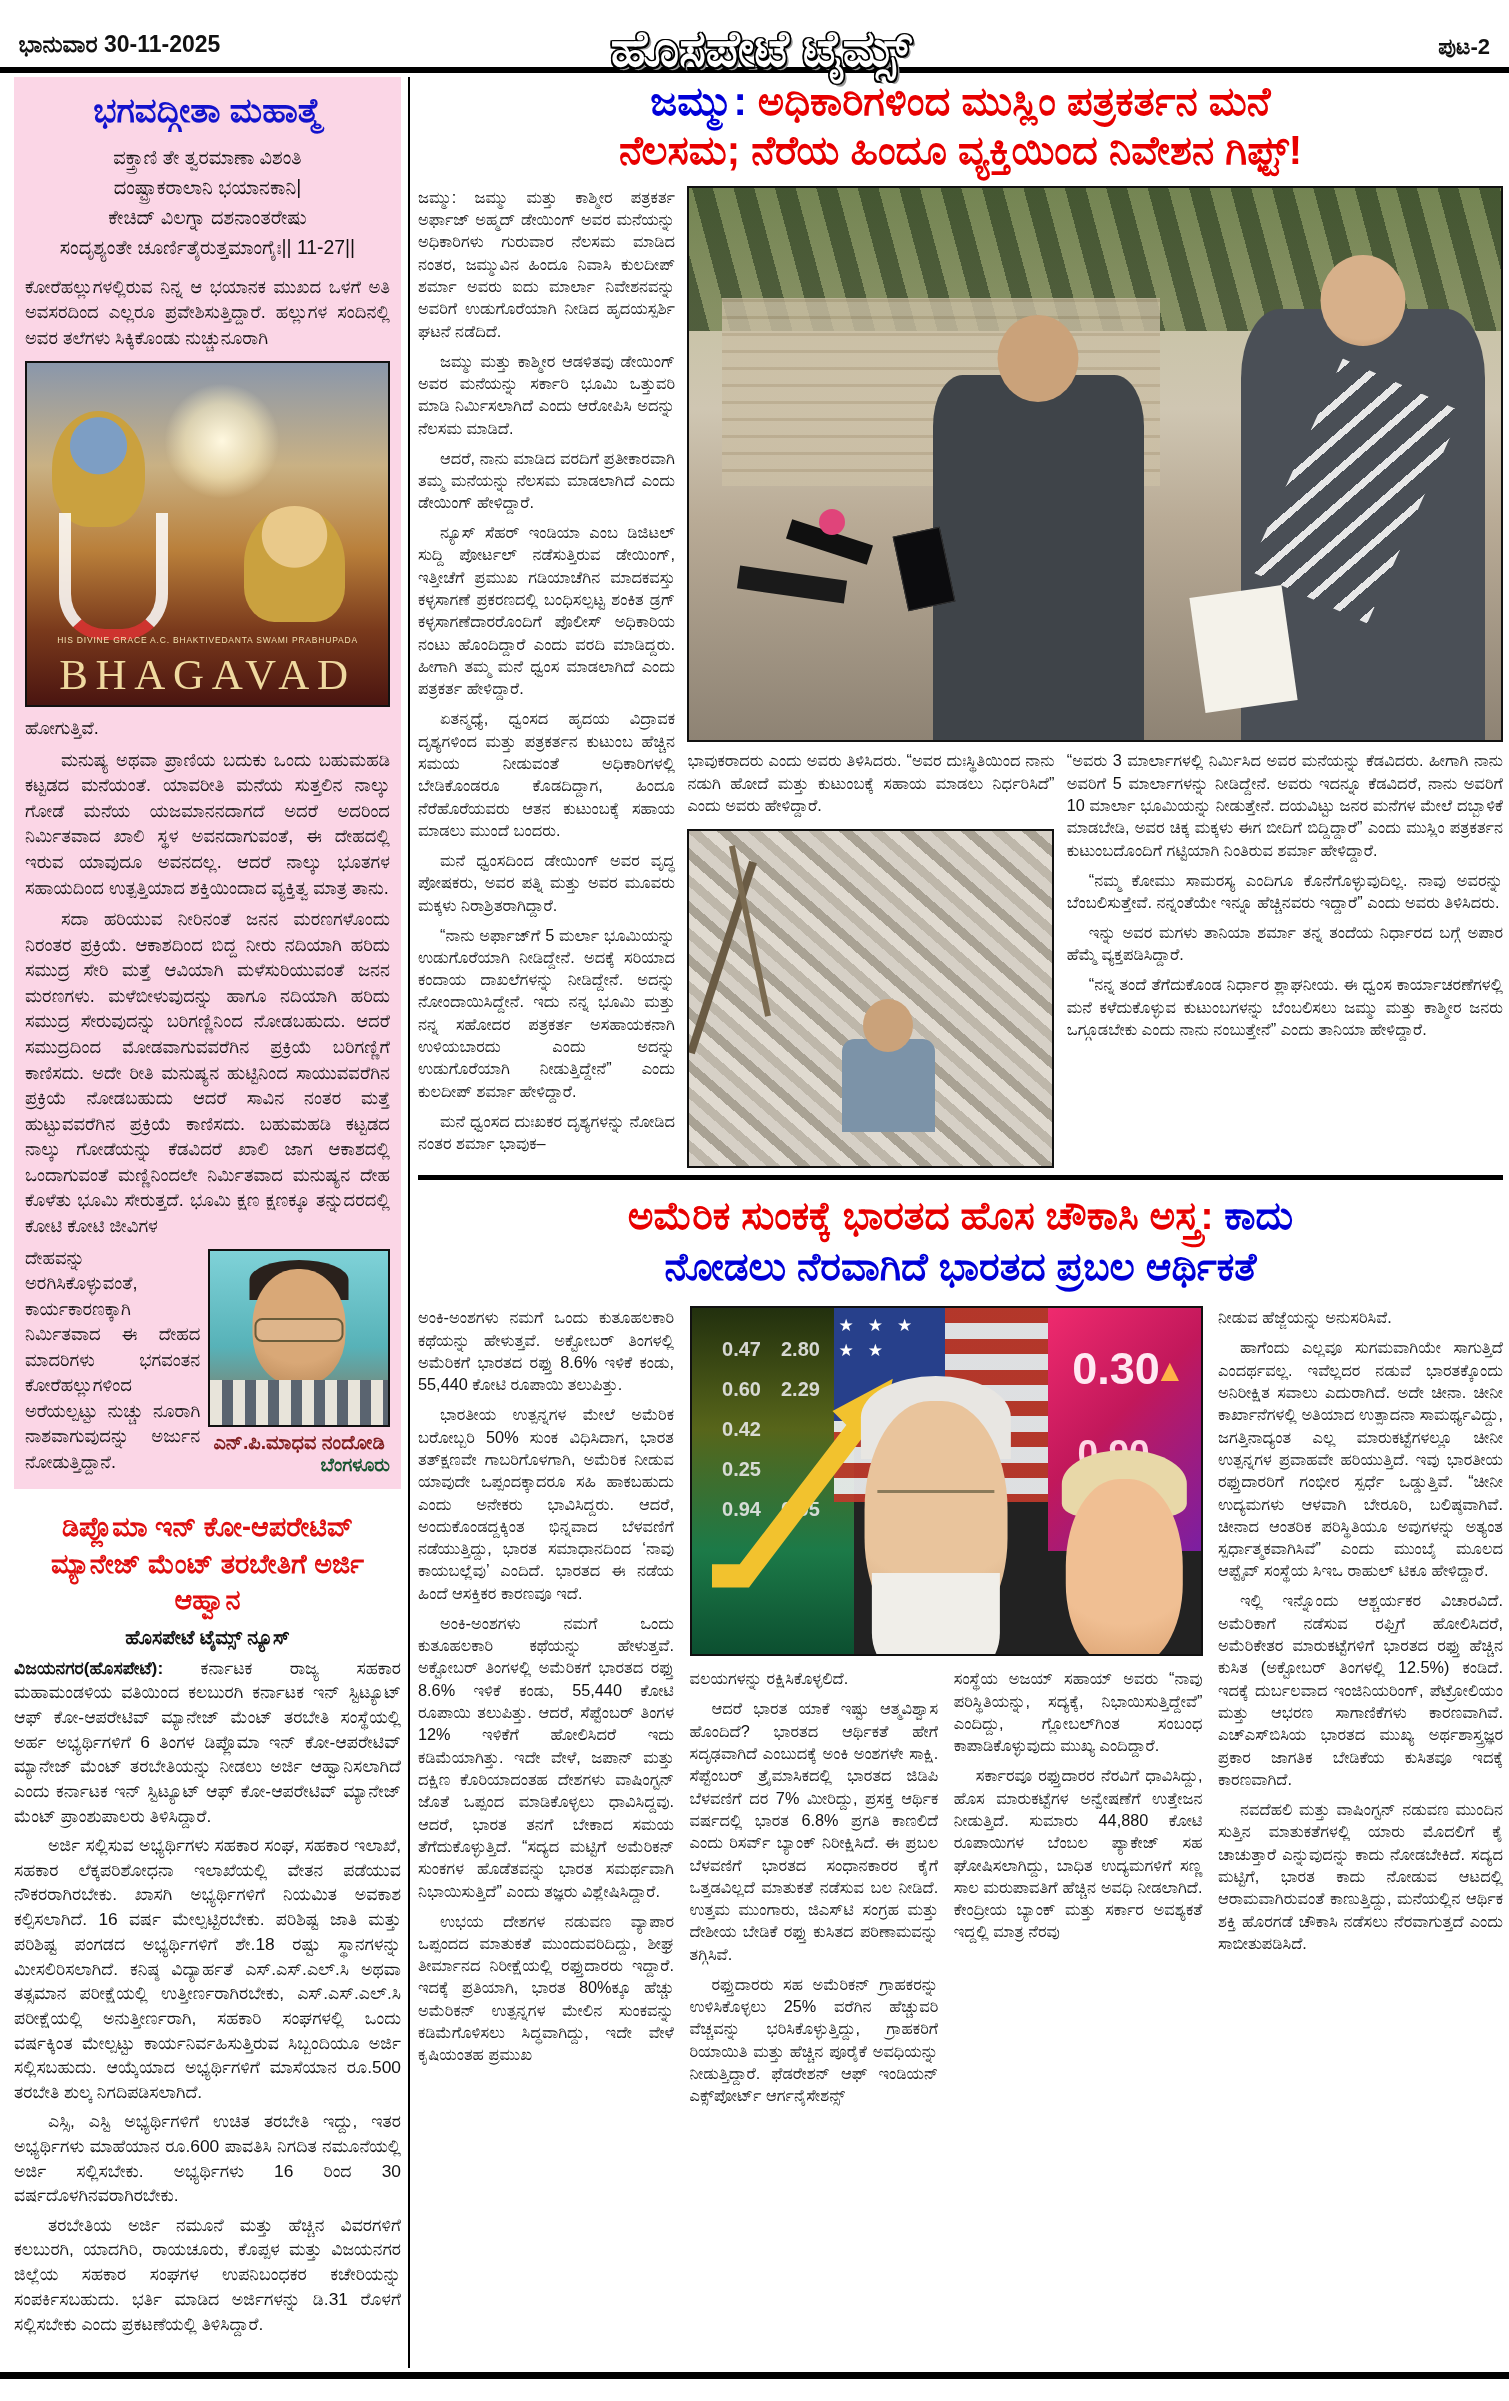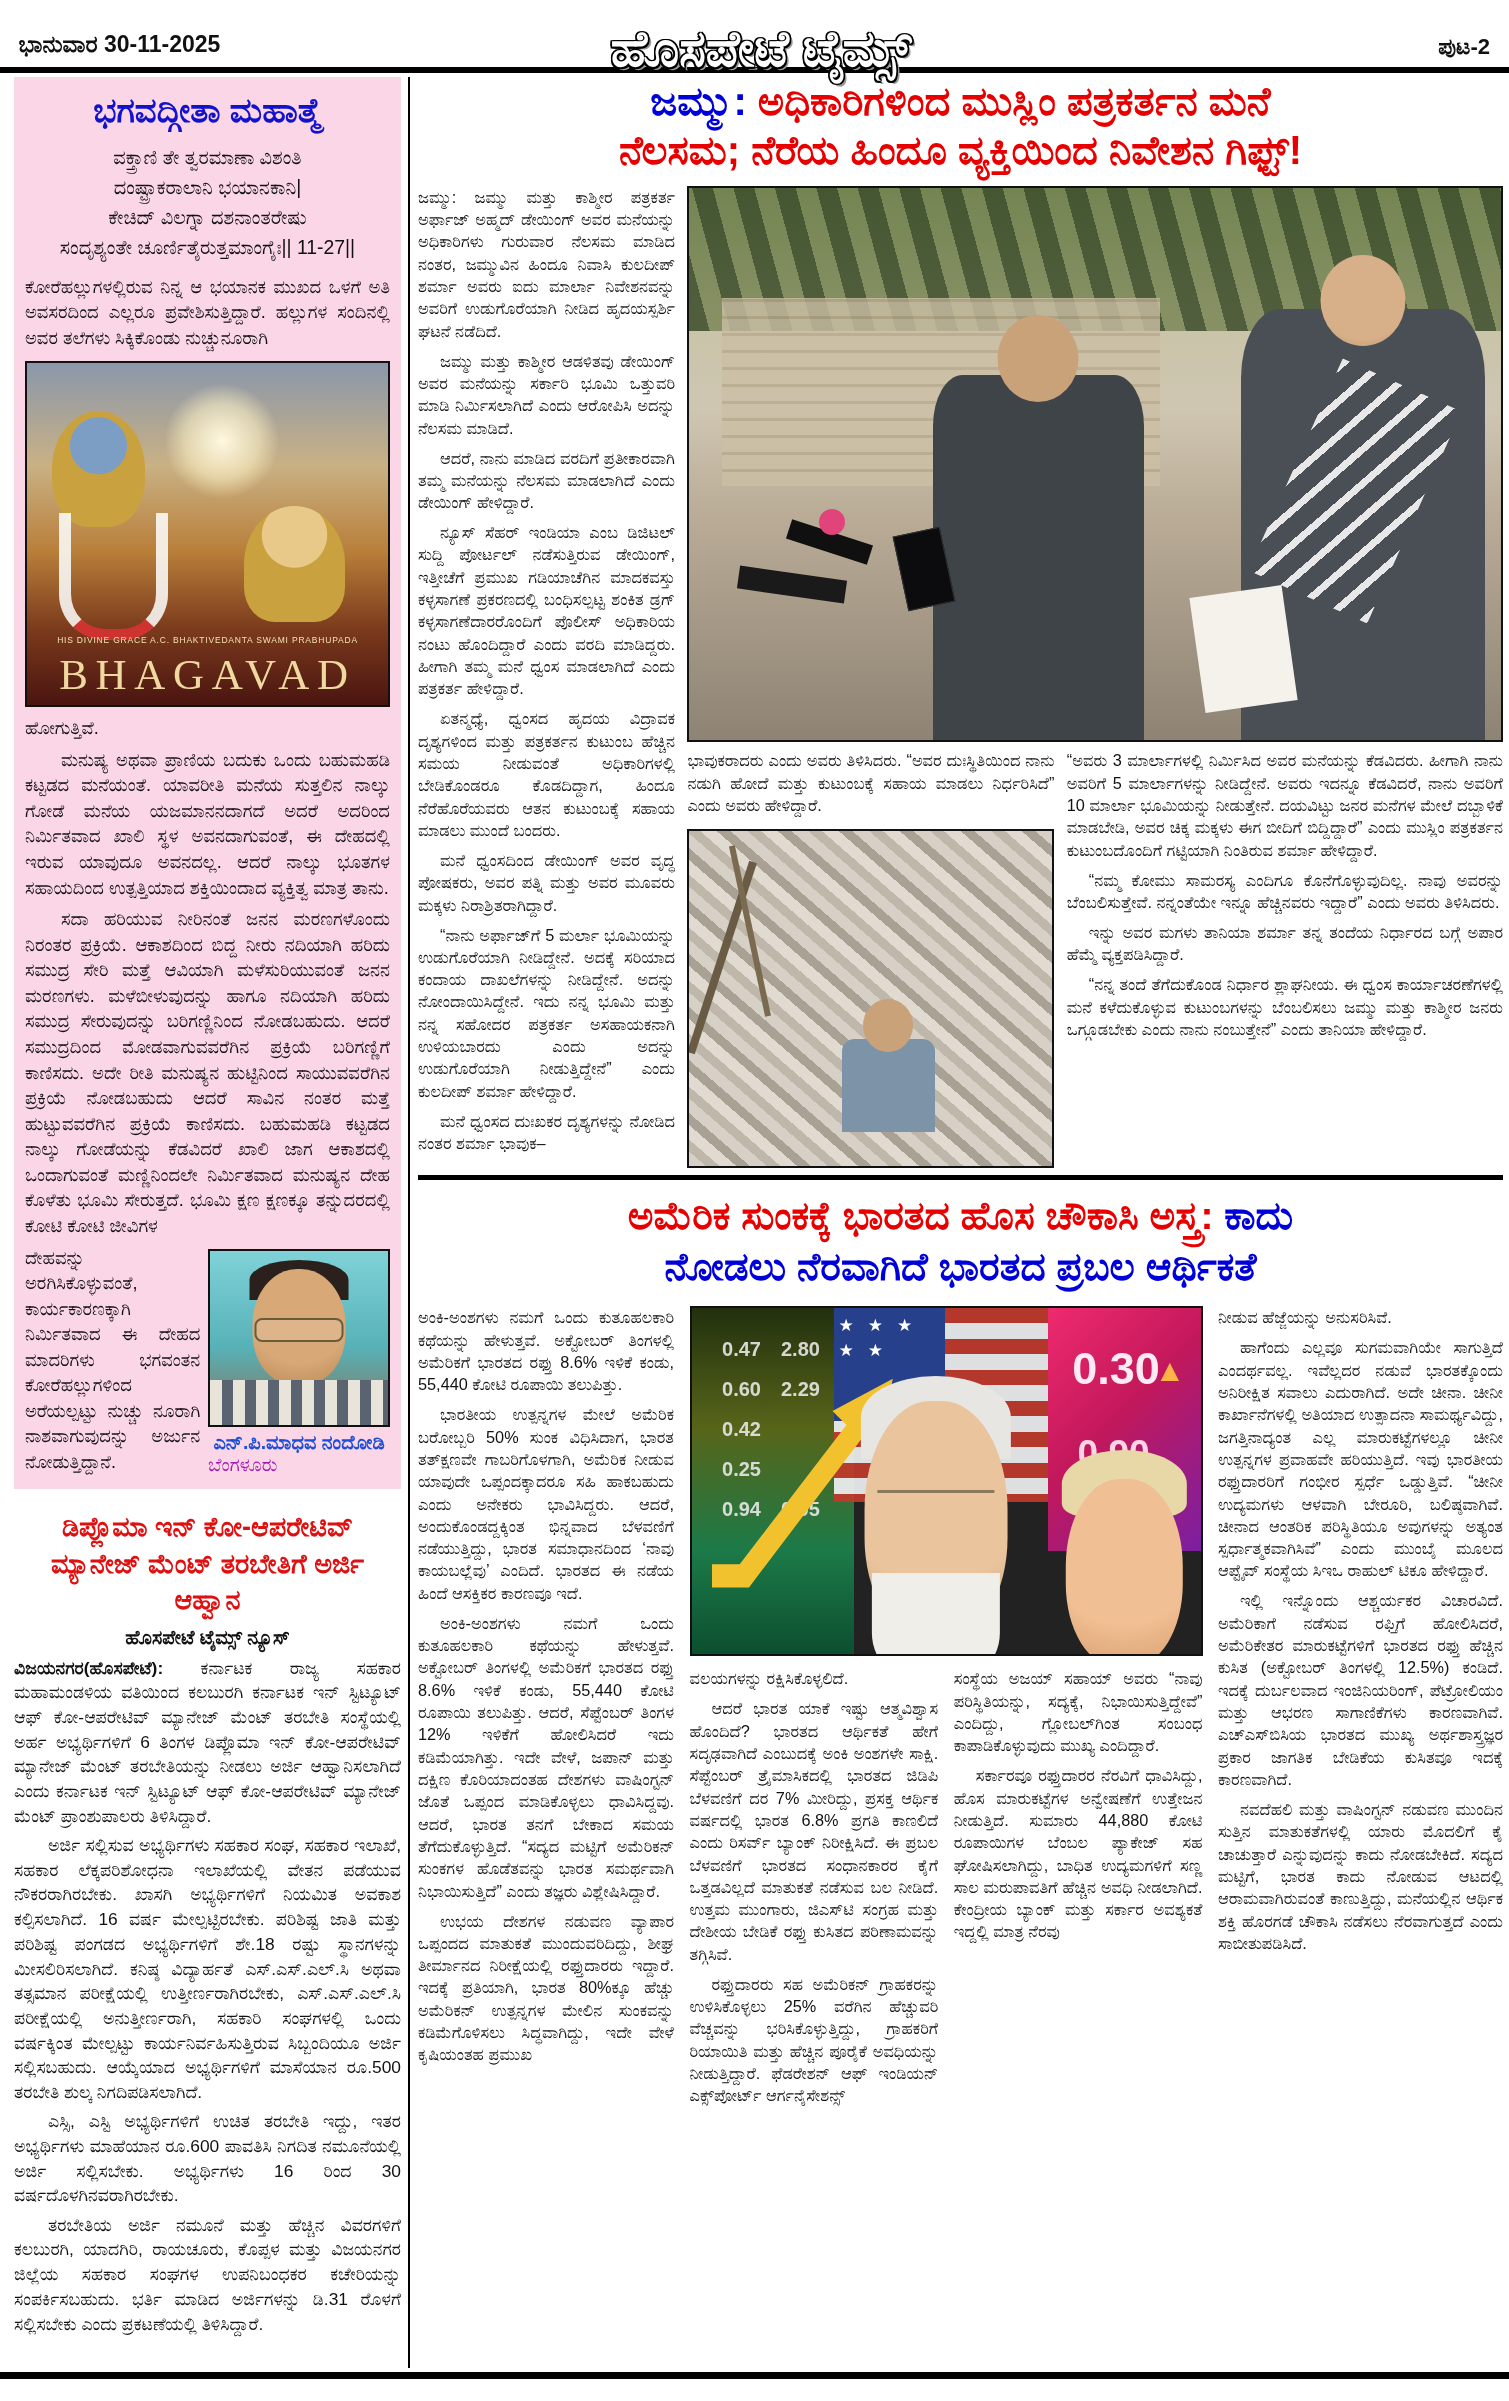--- a/index.html
+++ b/index.html
@@ -37,22 +37,22 @@
   .author-photo{position:relative;height:174px;border:2.3px solid #111;overflow:hidden;
         background:linear-gradient(180deg,#7fd2d8 0%,#57b2b8 55%,#8a6f55 100%);}
   .author-photo .face{position:absolute;left:50%;top:18.6px;transform:translateX(-50%);width:93px;height:116px;
         border-radius:48% 48% 44% 44%;background:radial-gradient(circle at 50% 35%,#d9a877 0 60%,#b98857 100%);}
   .author-photo .hair{position:absolute;left:50%;top:9.3px;transform:translateX(-50%);width:99px;height:40px;
         border-radius:50% 50% 0 0;background:#2a211c;}
   .author-photo .glasses{position:absolute;left:50%;top:67px;transform:translateX(-50%);width:85px;height:20px;
         border:2.3px solid #6a5c3a;border-radius:7.7px;background:rgba(255,255,255,.15);}
   .author-photo .shirt{position:absolute;left:0;right:0;bottom:0;height:45px;
         background:repeating-linear-gradient(90deg,#e8e4da 0 12.4px,#5a6470 12.4px 23px);}
-  .author-name{font-size:19.4px;font-weight:bold;text-align:center;margin-top:4.6px;color:#1d4ed8;}
-  .author-place{font-size:18.6px;font-weight:normal;text-align:left;color:#a21caf;}
+  .author-name{font-size:19.4px;font-weight:bold;text-align:center;margin-top:4.6px;color:#7f1d1d;}
+  .author-place{font-size:18.6px;font-weight:bold;text-align:right;color:#14532d;}
   .diploma-head{color:#e01010;font-size:27px;font-weight:bold;text-align:center;line-height:1.35;margin:20px 4.6px 7.7px;}
   .diploma-byline{font-size:19.4px;font-weight:bold;text-align:center;margin:1.5px 0 6.2px;}
   .dipp{font-size:17.4px;line-height:1.42;text-align:justify;margin:0 0 4.6px;text-indent:34px;}
   .dipp.first{text-indent:0;}
   .dip-lead{font-weight:bold;}
   
   .main{position:absolute;left:418px;top:74px;width:1085px;}
   .jam-headline{text-align:center;font-weight:bold;font-size:40px;line-height:1.22;margin:3.1px 0 11px;}
   .jam-headline .lead{color:#0000d8;}
   .jam-headline .red{color:#e80000;}

